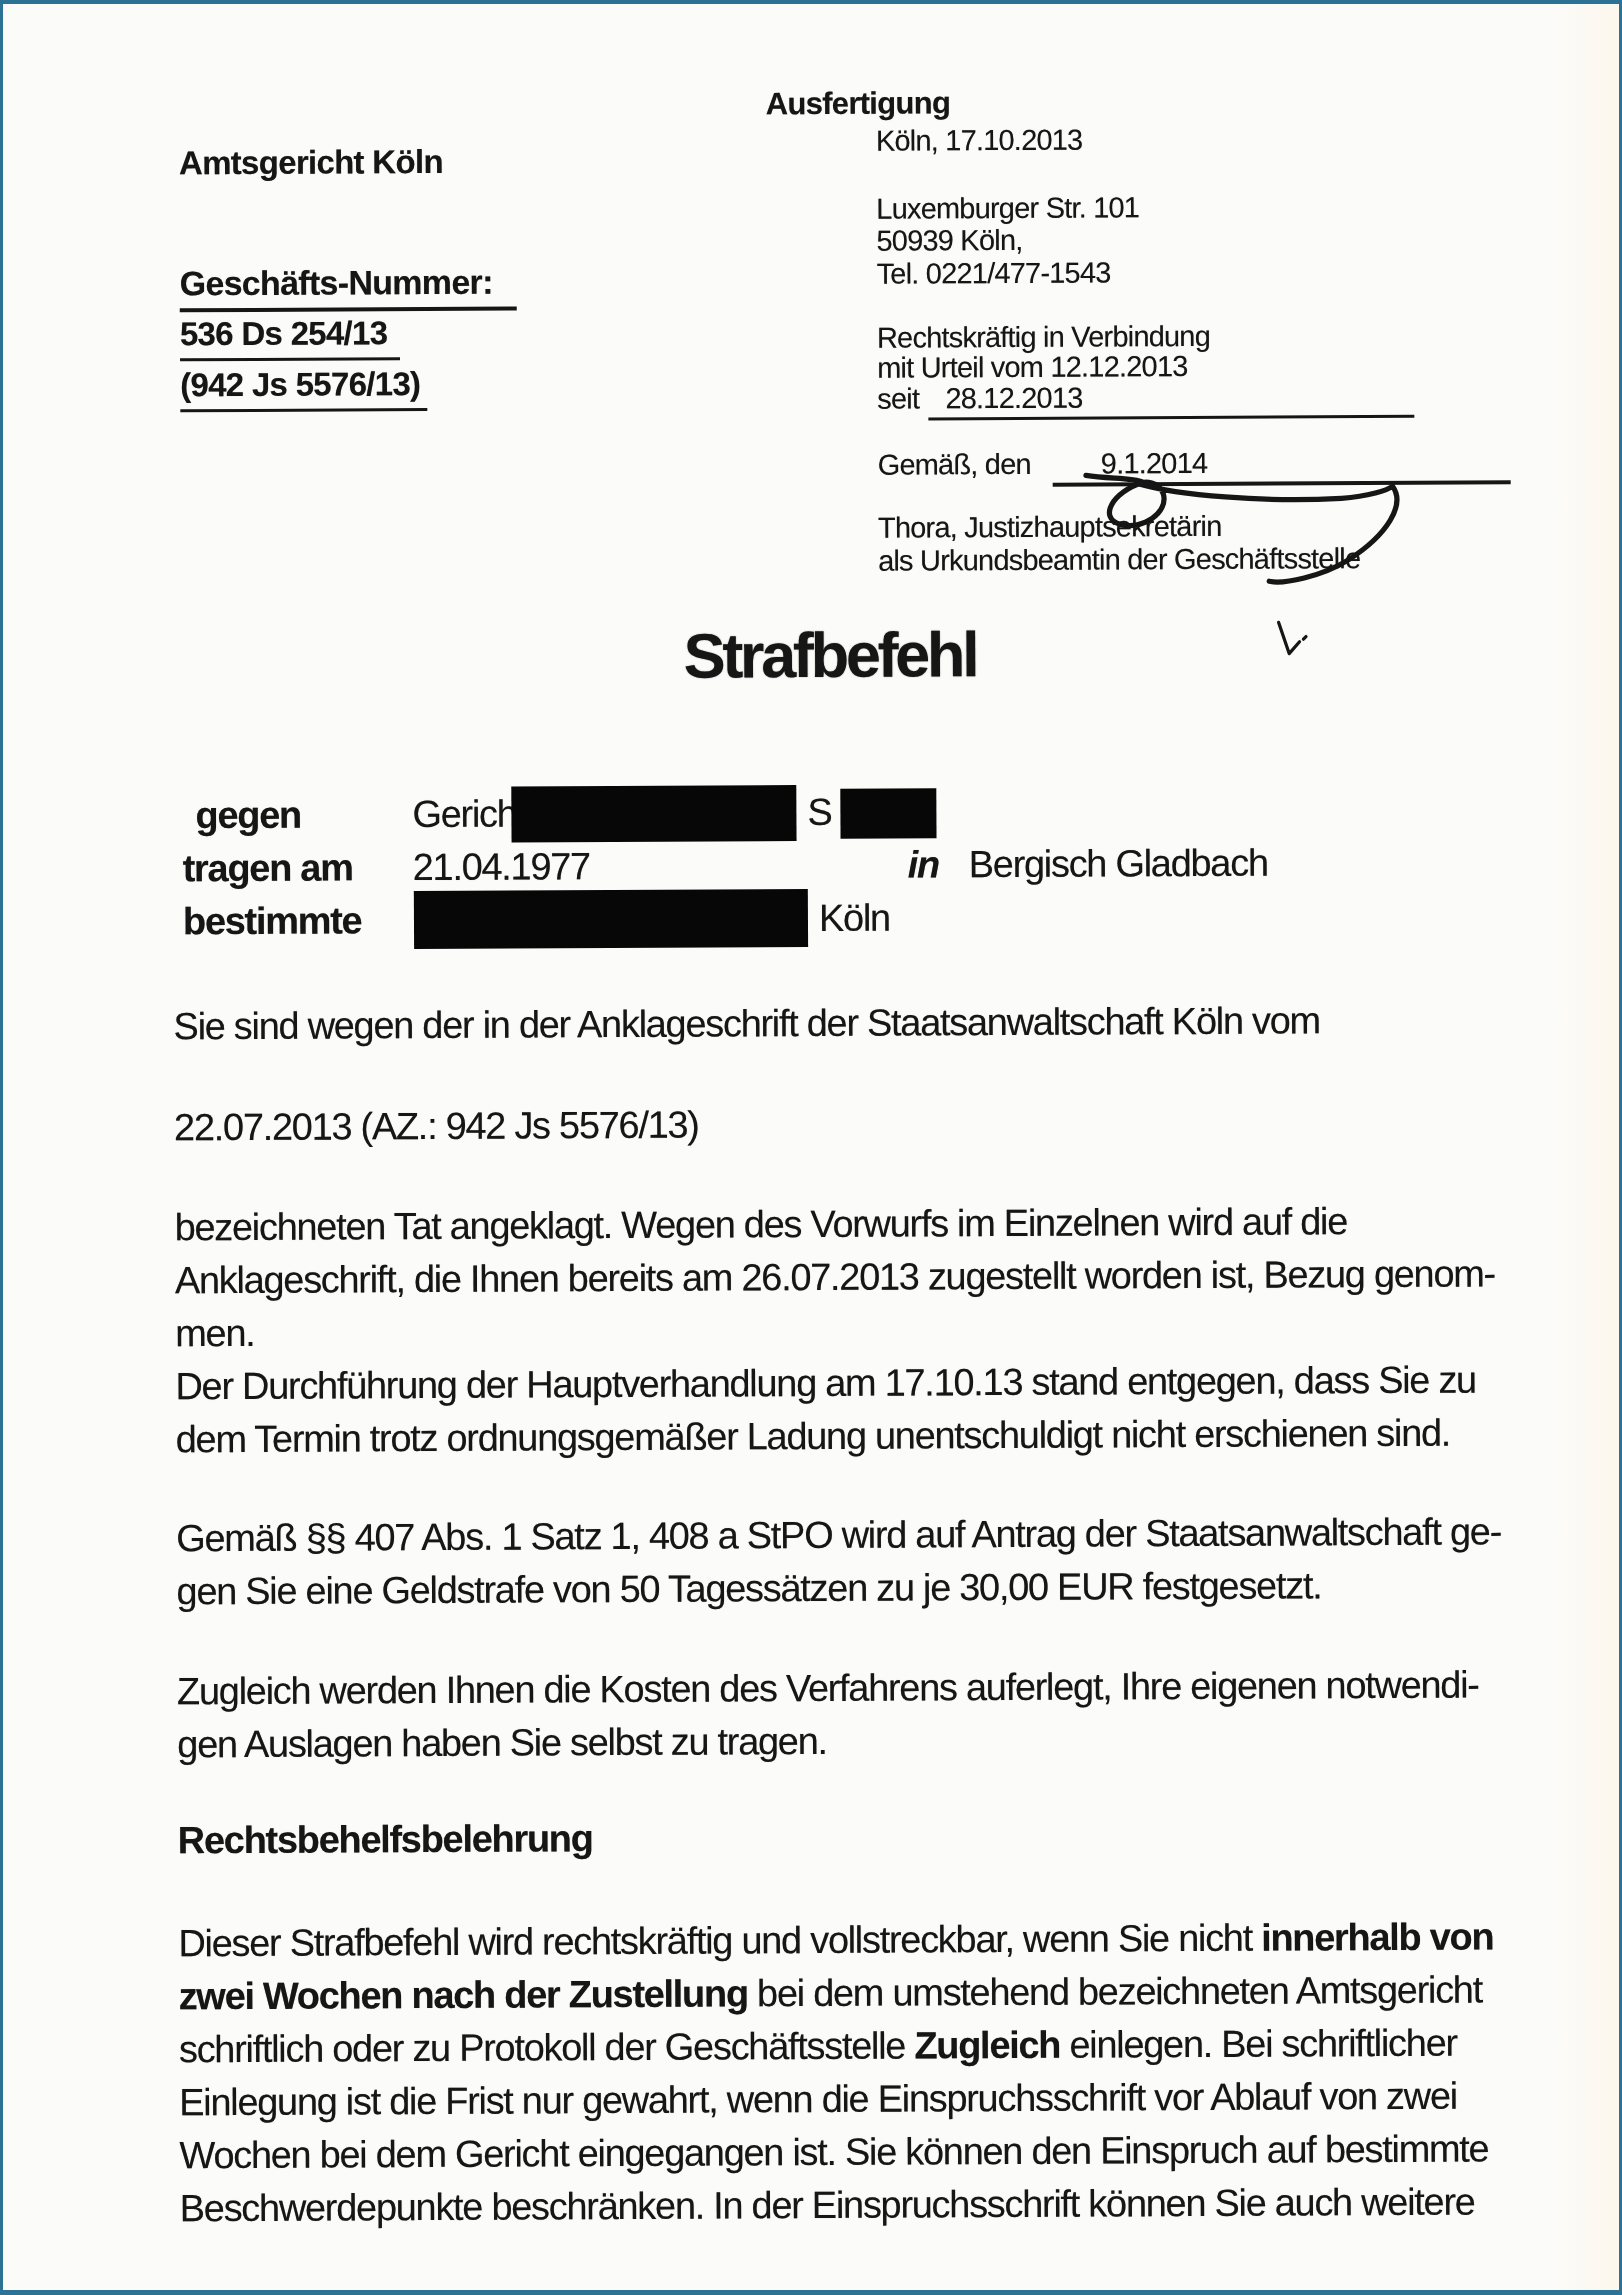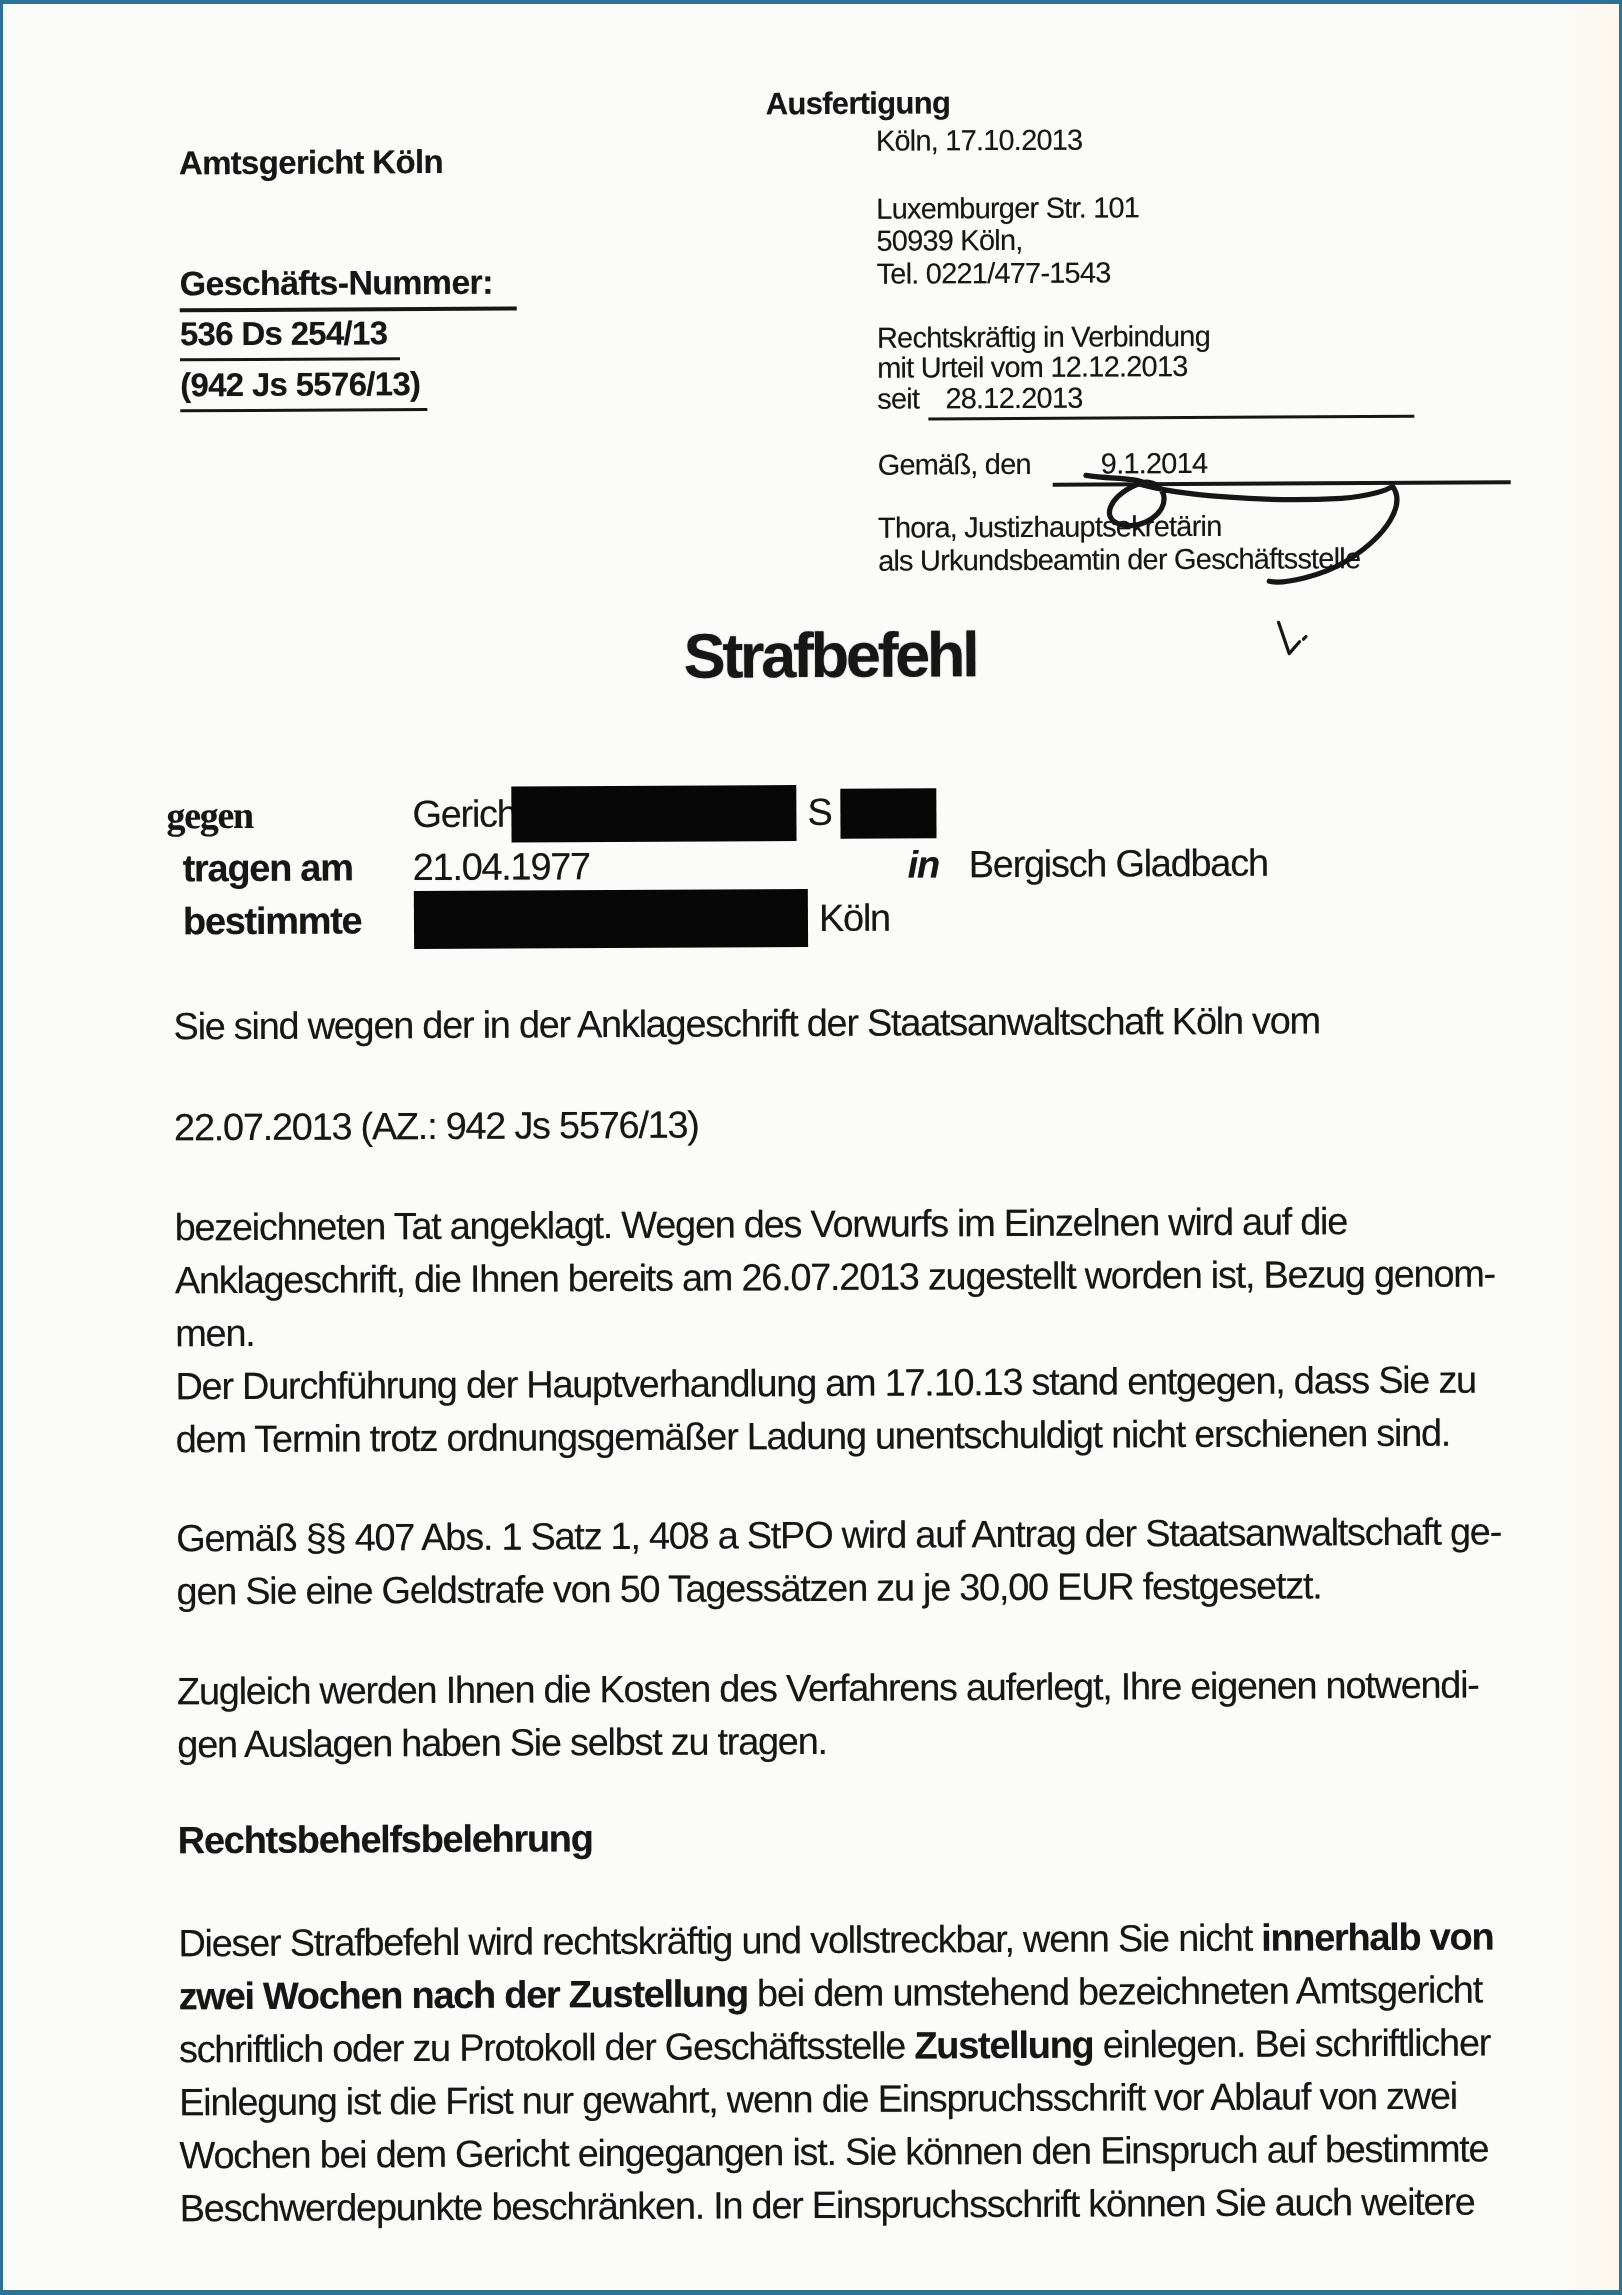--- a/index.html
+++ b/index.html
@@ -85,21 +85,21 @@
 
     <div class="line hdr-right" style="left:878px;top:509px;">Thora, Justizhauptsekretärin</div>
     <div class="line hdr-right" style="left:878px;top:542px;">als Urkundsbeamtin der Geschäftsstelle</div>
 
     <svg class="mark" style="left:1273px;top:618px;" width="39" height="46" viewBox="0 0 60 70">
       <path d="M 8 4 L 24 52 M 24 52 L 40 34 M 46 30 l 4 -4" fill="none" stroke="currentColor" stroke-width="5" stroke-linecap="round"></path>
     </svg>
 
     <div class="line title" style="left:683px;top:618px;">Strafbefehl</div>
 
-    <div class="line body-txt rowlabel" style="left:165px;top:789px;font-family:Liberation Serif, serif;">gegen</div>
+    <div class="line body-txt rowlabel" style="left:194px;top:789px;">gegen</div>
     <div class="line body-txt" style="left:411px;top:789px;">Gericht</div>
     <div class="redact" style="left:510px;top:781px;width:285px;height:56px;"></div>
     <div class="line body-txt" style="left:806px;top:789px;">S</div>
     <div class="redact" style="left:839px;top:785px;width:96px;height:50px;"></div>
 
     <div class="line body-txt rowlabel" style="left:181px;top:842px;">tragen am</div>
     <div class="line body-txt" style="left:411px;top:842px;">21.04.1977</div>
     <div class="line body-txt rowlabel" style="left:906px;top:842px;font-style:italic;">in</div>
     <div class="line body-txt" style="left:967px;top:842px;">Bergisch Gladbach</div>
 
@@ -120,20 +120,20 @@
     <div class="line body-txt" style="left:171px;top:1512px;">Gemäß §§ 407 Abs. 1 Satz 1, 408 a StPO wird auf Antrag der Staatsanwaltschaft ge-</div>
     <div class="line body-txt" style="left:171px;top:1565px;">gen Sie eine Geldstrafe von 50 Tagessätzen zu je 30,00 EUR festgesetzt.</div>
 
     <div class="line body-txt" style="left:171px;top:1665px;">Zugleich werden Ihnen die Kosten des Verfahrens auferlegt, Ihre eigenen notwendi-</div>
     <div class="line body-txt" style="left:171px;top:1718px;">gen Auslagen haben Sie selbst zu tragen.</div>
 
     <div class="line body-txt b" style="left:171px;top:1814px;">Rechtsbehelfsbelehrung</div>
 
     <div class="line body-txt" style="left:171px;top:1917px;"><span>Dieser Strafbefehl wird rechtskräftig und vollstreckbar, wenn Sie nicht </span><span class="b">innerhalb von</span></div>
     <div class="line body-txt" style="left:171px;top:1970px;"><span class="b">zwei Wochen nach der Zustellung</span><span> bei dem umstehend bezeichneten Amtsgericht</span></div>
-    <div class="line body-txt" style="left:171px;top:2023px;"><span>schriftlich oder zu Protokoll der Geschäftsstelle </span><span class="b">Zustellung</span><span> einlegen. Bei schriftlicher</span></div>
+    <div class="line body-txt" style="left:171px;top:2023px;"><span>schriftlich oder zu Protokoll der Geschäftsstelle </span><span class="b">Zugleich</span><span> einlegen. Bei schriftlicher</span></div>
     <div class="line body-txt" style="left:171px;top:2076px;"><span>Einlegung ist die Frist nur gewahrt, wenn die Einspruchsschrift vor Ablauf von zwei</span></div>
     <div class="line body-txt" style="left:171px;top:2129px;"><span>Wochen bei dem Gericht eingegangen ist. Sie können den Einspruch auf bestimmte</span></div>
     <div class="line body-txt" style="left:171px;top:2182px;"><span>Beschwerdepunkte beschränken. In der Einspruchsschrift können Sie auch weitere</span></div>
 
   </div>
 </div>
 
 
 </body></html>

